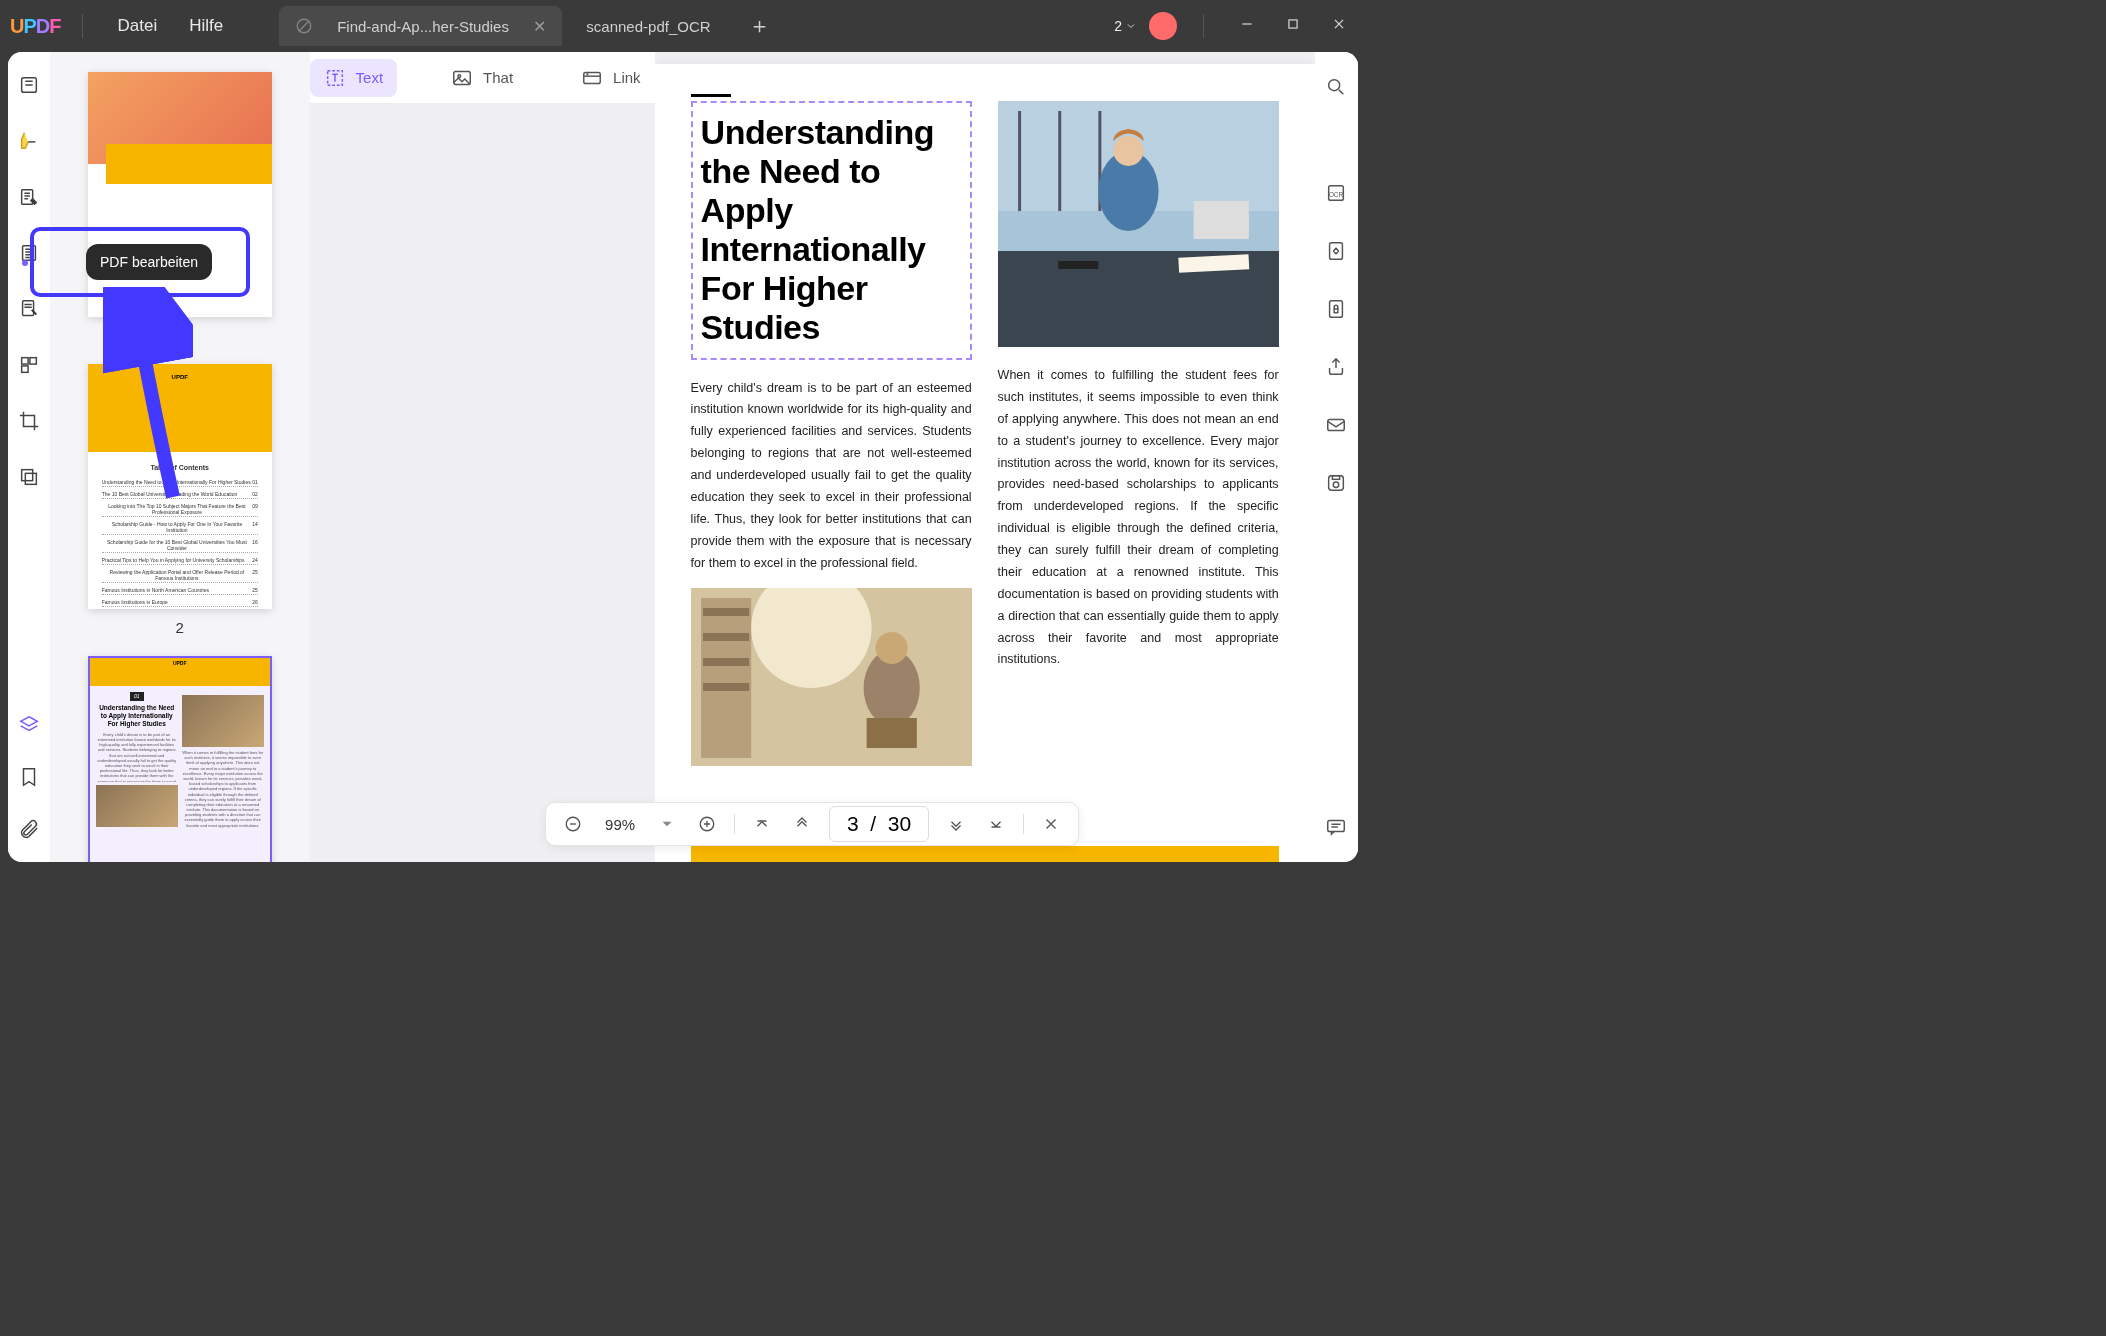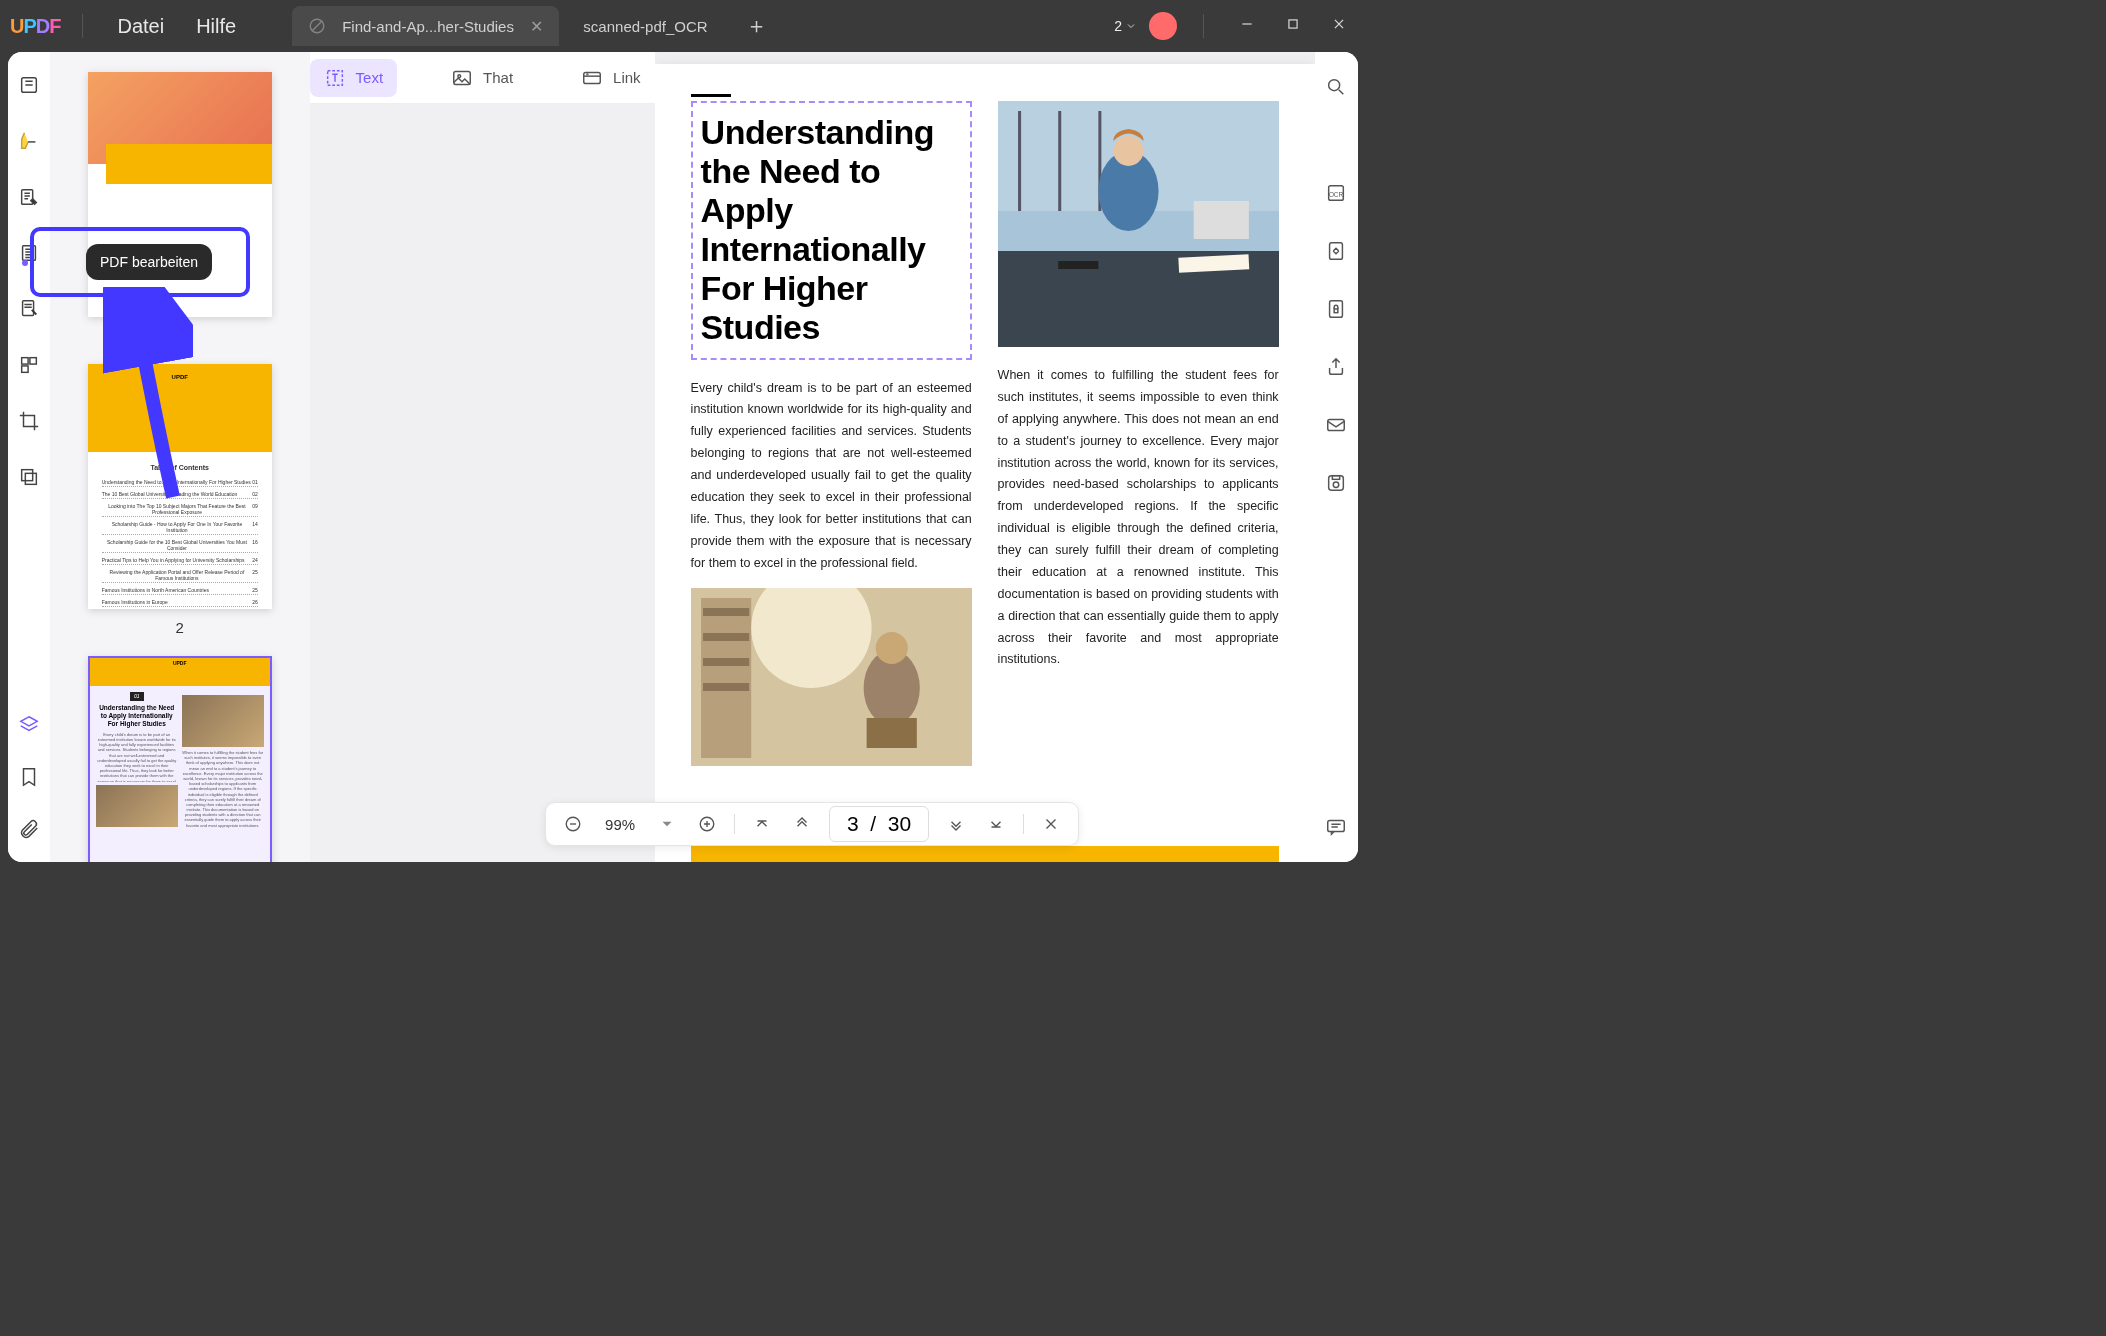--- a/index.html
+++ b/index.html
@@ -24,33 +24,33 @@
   font-size: 20px;
   letter-spacing: -1px;
 }
 .logo .u { color: #ff9a3c; }
 .logo .p { color: #3ec5ff; }
 .logo .d { color: #a37cff; }
 .logo .f { color: #ff5cb0; }
 .menu-sep { width: 1px; height: 24px; background: #555; margin: 0 14px; }
 .menu-item {
   color: #e8e8e8;
-  font-size: 20px;
+  font-size: 17px;
   padding: 6px 12px;
   cursor: pointer;
 }
 .tab {
   display: flex;
   align-items: center;
   height: 40px;
   padding: 4px 16px;
   color: #d0d0d0;
   font-size: 15px;
   border-radius: 8px 8px 0 0;
-  gap: 16px;
+  gap: 24px;
 }
 .tab.active {
   background: #4a4a4a;
 }
 .tab-icon {
   width: 18px;
   height: 18px;
   opacity: 0.6;
 }
 .tab-close { opacity: 0.6; font-size: 16px; }

